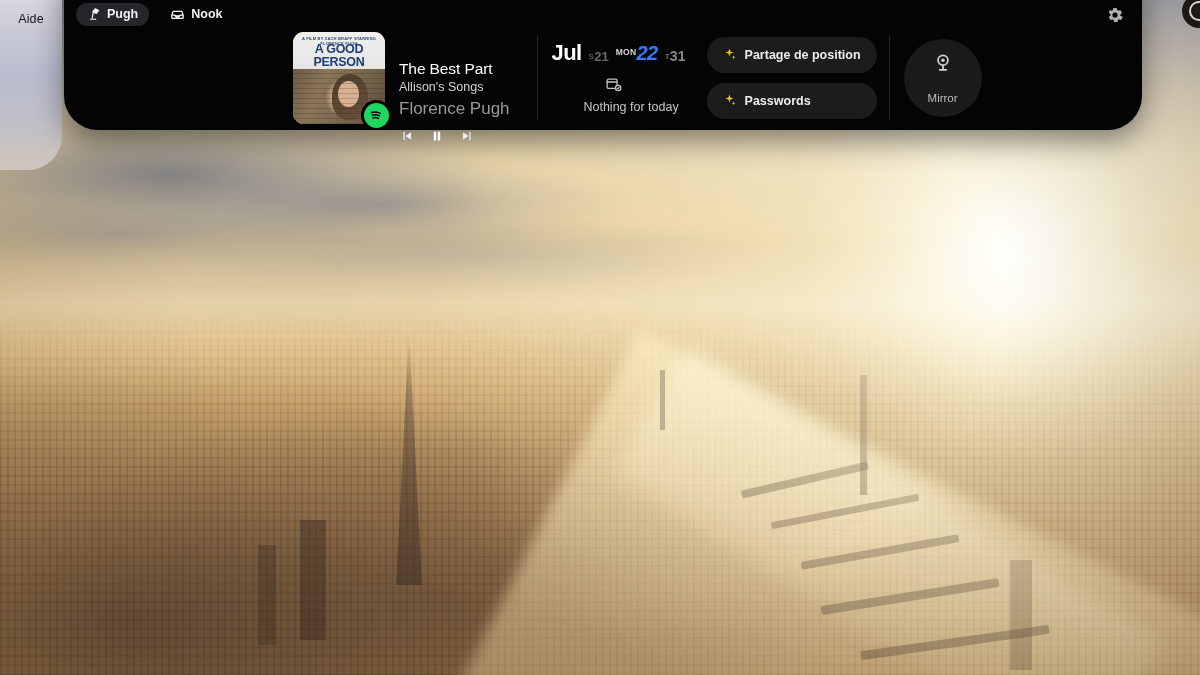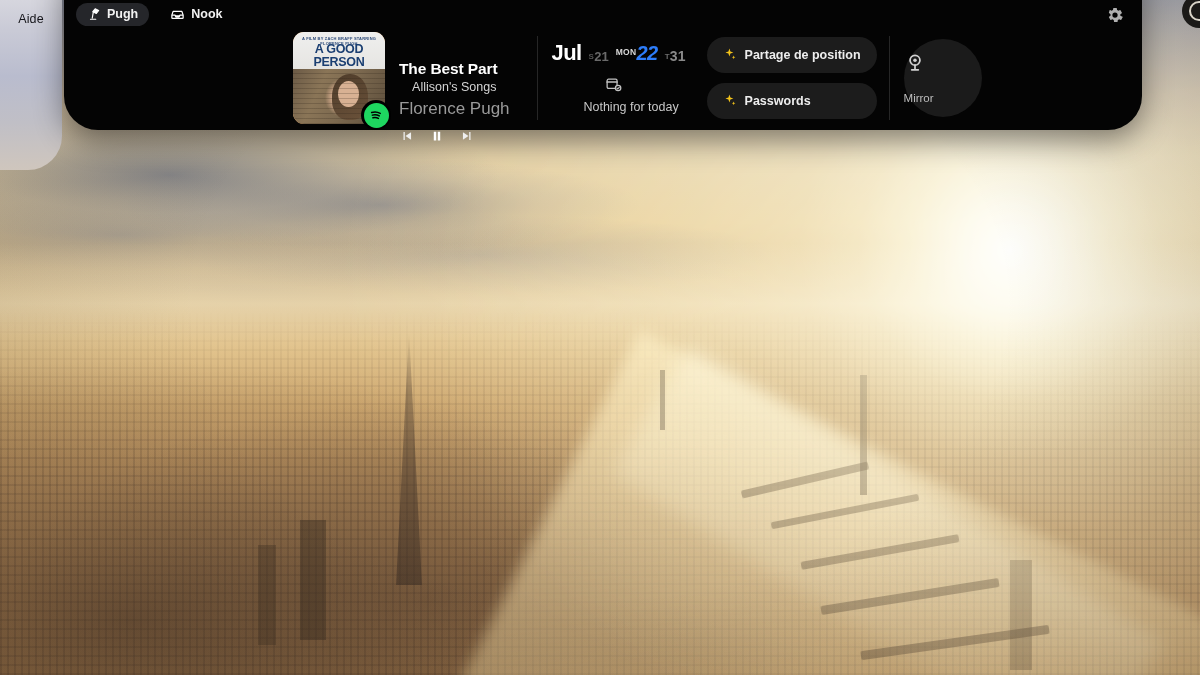--- a/index.html
+++ b/index.html
@@ -231,22 +231,22 @@
     display:flex;align-items:center;justify-content:center;
   }
   #spotify-badge .sp{
     width:25px;height:25px;border-radius:50%;
     background:#1ed760;
     position:relative;
     display:flex;align-items:center;justify-content:center;
   }
 
   #track-info{ display:flex; flex-direction:column; justify-content:center; }
-  #track-title{ font-size:15.5px; font-weight:bold; color:#ffffff; line-height:1.25; letter-spacing:-.1px;margin-top:46px;}
-  #track-album{ font-size:12.5px; color:#d4d4d4; line-height:1.45;text-align:center; }
+  #track-title{ font-size:15.5px; font-weight:normal; color:#ffffff; line-height:1.25; letter-spacing:-.1px;margin-top:46px;}
+  #track-album{ font-size:12.5px; color:#d4d4d4; line-height:1.45; }
   #track-artist{ font-size:17px; color:#9a9a9a; line-height:1.5; }
   #media-controls{ display:flex; align-items:center; gap:15px; margin-top:7px; }
   .mc-btn{ width:15px;height:15px; display:flex;align-items:center;justify-content:center; }
 
   
   .v-divider{
     width:1px; height:84px; background:#262626; flex:0 0 auto;
   }
   #div-1{ margin-left:27px; }
   #div-2{ margin-left:12px; }
@@ -281,21 +281,21 @@
     font-size:12.5px; font-weight:bold; color:#ededed;
     cursor:default;
   }
   .spark{ flex:0 0 auto; }
 
   
   #mirror-widget{ margin-left:14px; }
   #mirror-btn{
     width:78px; height:78px; border-radius:50%;
     background:#1b1b1b;
-    display:flex; flex-direction:column; justify-content:center;
+    display:flex; flex-direction:column; align-items:center; justify-content:center;
     gap:14px; cursor:default;
   }
   #mirror-label{ font-size:11.5px; color:#bdbdbd; }
 </style>
 </head>
 <body>
 
 <div id="wallpaper">
   <div class="wp-layer wp-sky"></div>
   <div class="wp-layer wp-clouds"></div>

